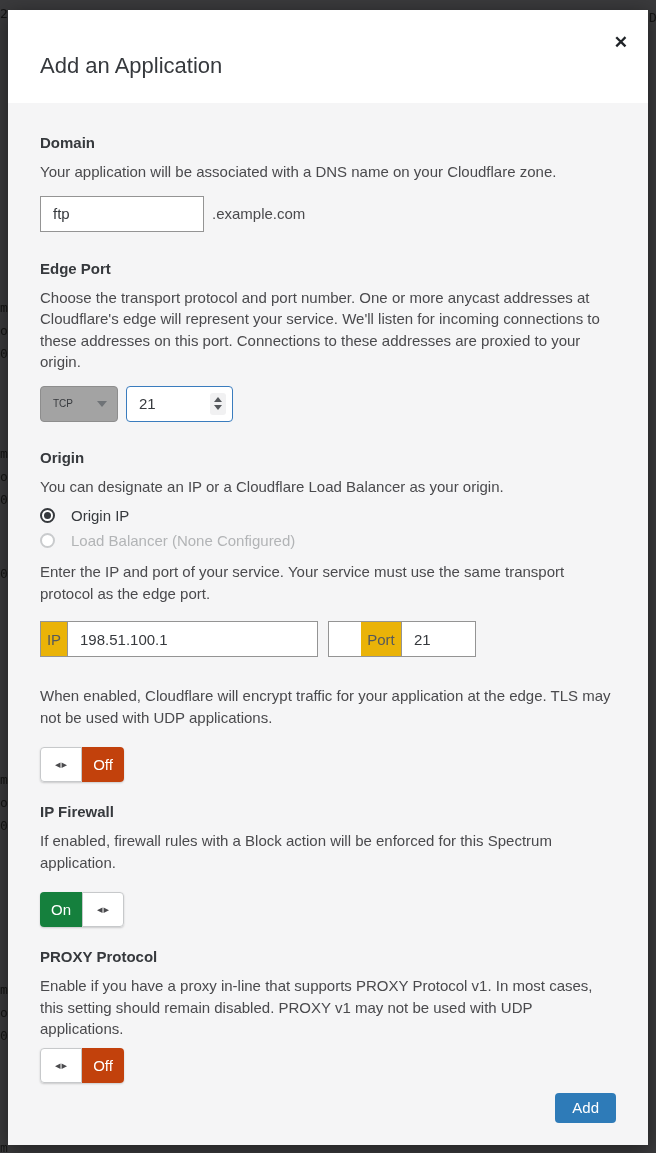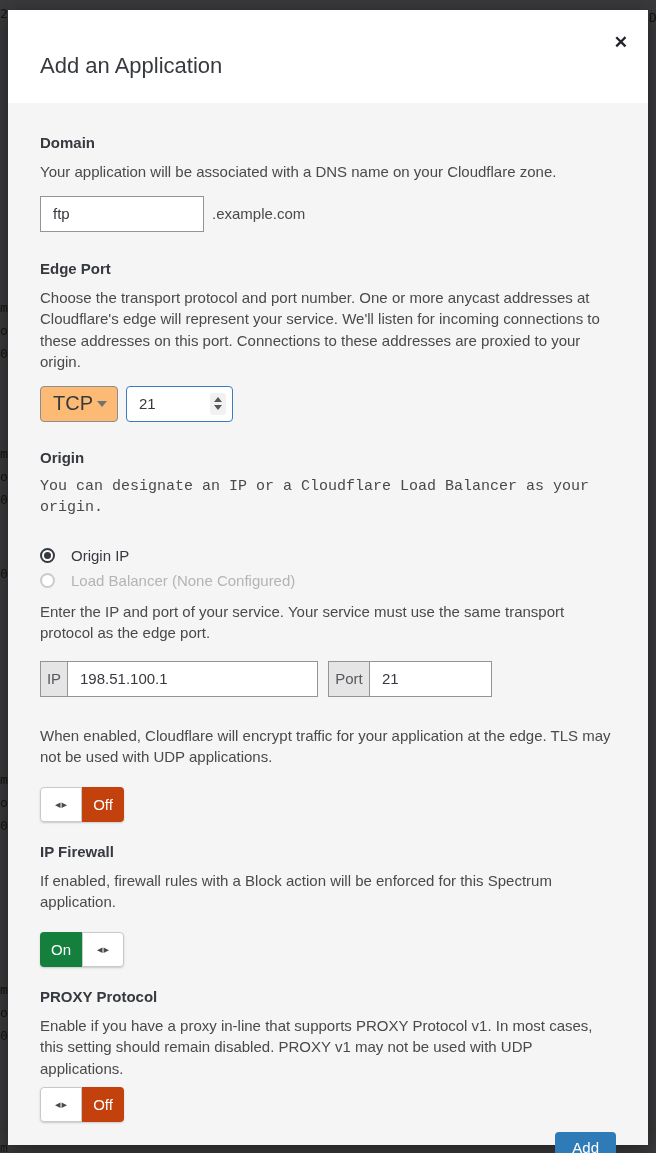--- a/index.html
+++ b/index.html
@@ -75,24 +75,24 @@
   }
   .domain-row { display:flex; align-items:center; margin-bottom:28px; }
   .domain-input { width:164px; }
   .zone-suffix { font-size:15px; color:#4a4a4d; margin-left:8px; }
 
   .edgeport-row { display:flex; align-items:center; margin-bottom:27px; }
   .select-box {
     width:78px; height:36px;
     border:1px solid #8d8d8d;
     border-radius:4px;
-    background:#fdba74;
+    background:#a3a3a3;
     display:flex; align-items:center; justify-content:space-between;
     padding:0 10px 0 12px;
-    font-size:20px; color:#36393d;
+    font-size:10px; color:#36393d;
     cursor:pointer;
   }
   .chevron-down {
     width:0; height:0;
     border-left:5px solid transparent;
     border-right:5px solid transparent;
     border-top:6px solid #6f7377;
   }
   .number-box {
     width:107px; height:36px;
@@ -147,37 +147,37 @@
   .radio-group { margin-bottom:12px; margin-top:0; }
 
   .ipport-row { display:flex; margin-bottom:28px; }
   .prefixed-input {
     display:flex;
     height:36px;
     border:1px solid #949494;
     background:#fff;
   }
   .input-prefix {
-    background:#e5e5e5;
+    background:#eab308;
     border-right:1px solid #949494;
     display:flex; align-items:center; justify-content:center;
     font-size:15px; color:#55585c;
     flex:none;
   }
   .prefixed-input input {
     border:none; outline:none;
     font-family:"Liberation Sans", sans-serif;
     font-size:15px; color:#36393d;
     padding:0 12px;
     width:100%;
     background:transparent;
   }
   .ip-group { width:278px; margin-right:10px; }
   .ip-group .input-prefix { width:27px; }
-  .port-group { width:164px; }
+  .port-group { width:148px;padding-left:32px; }
   .port-group .input-prefix { width:41px; }
 
   .toggle {
     display:flex;
     width:84px; height:35px;
     margin-bottom:21px;
     border-radius:4px;
     box-shadow:0 1px 2px rgba(0,0,0,.18);
     cursor:pointer;
   }
@@ -266,21 +266,21 @@
       <div class="number-box">
         <span>21</span>
         <span class="stepper">
           <span class="step-up"></span>
           <span class="step-down"></span>
         </span>
       </div>
     </div>
 
     <div class="sec-label">Origin</div>
-    <div class="sec-desc" style="margin-bottom:28px;font-family:Liberation Mono, monospace;">You can designate an IP or a Cloudflare Load Balancer as your origin.</div>
+    <div class="sec-desc" style="margin-bottom:10px;">You can designate an IP or a Cloudflare Load Balancer as your origin.</div>
     <div class="radio-group">
       <div class="radio-row">
         <span class="radio-circle checked"></span>
         <span class="radio-label">Origin IP</span>
       </div>
       <div class="radio-row">
         <span class="radio-circle disabled"></span>
         <span class="radio-label disabled">Load Balancer (None Configured)</span>
       </div>
     </div>

